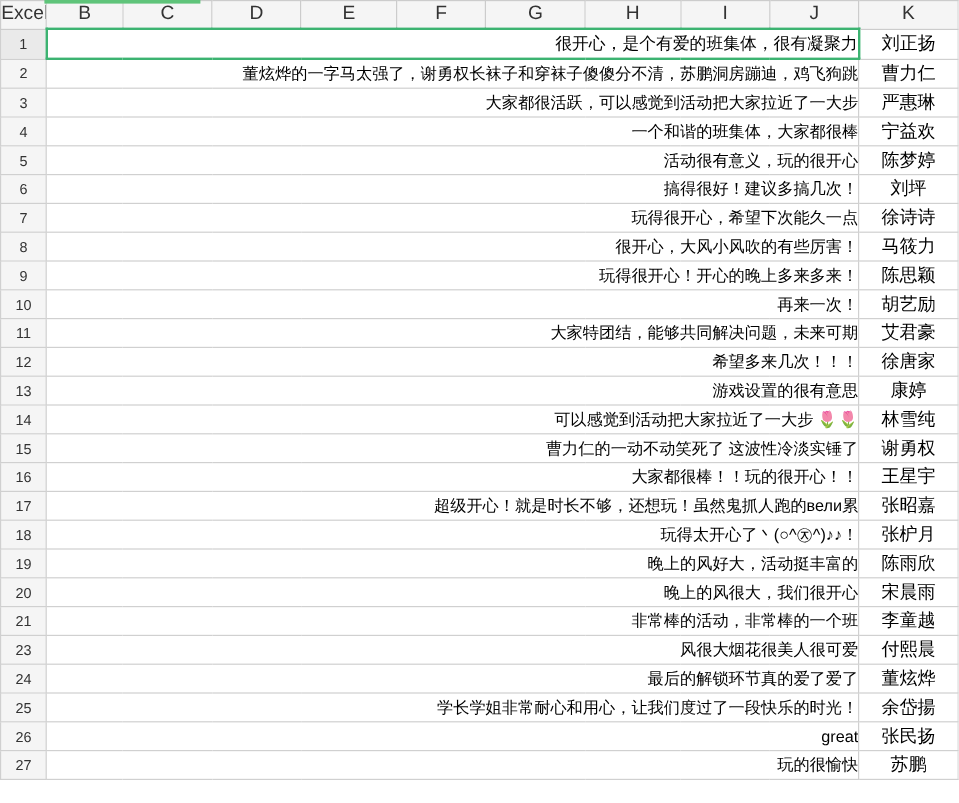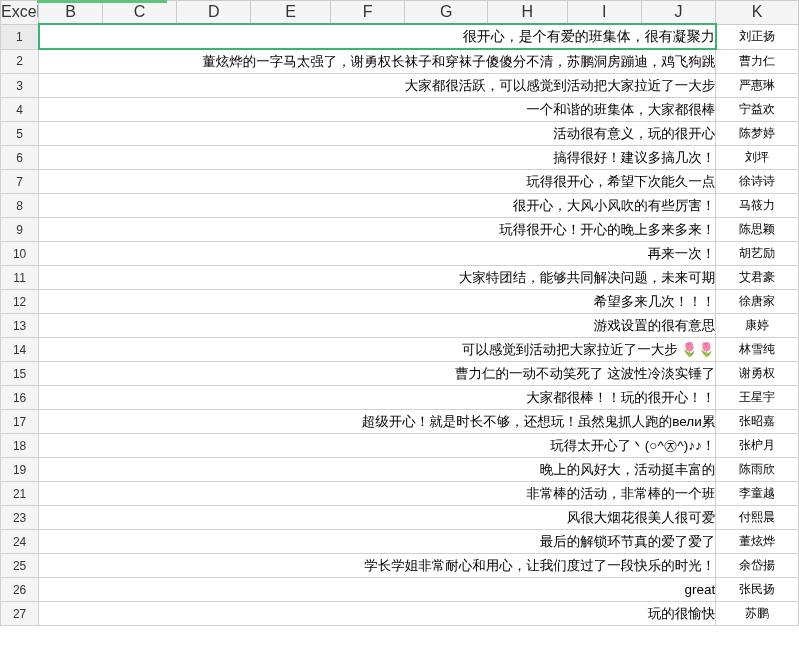--- a/index.html
+++ b/index.html
@@ -71,21 +71,21 @@
     text-align: right;
     vertical-align: middle;
     font-size: 13.5px;
     color: #000;
     background: #ffffff;
   }
   td.namecell {
     height: 23px;
     text-align: center;
     vertical-align: middle;
-    font-size: 12px;
+    font-size: 15px;
     color: #000;
     background: #ffffff;
   }
   tr.selected td.datacell {
     border: 2px solid #3cb371;
     font-size: 14px;
   }
   tr.selected td.rowhdr {
     background: #eaeaea;
   }
@@ -212,20 +212,25 @@
           <td class="rowhdr">18</td>
           <td class="datacell" colspan="9">玩得太开心了丶(○^㉨^)♪♪！</td>
           <td class="namecell">张枦月</td>
         </tr>
         <tr>
           <td class="rowhdr">19</td>
           <td class="datacell" colspan="9">晚上的风好大，活动挺丰富的</td>
           <td class="namecell">陈雨欣</td>
         </tr>
         <tr>
+          <td class="rowhdr">20</td>
+          <td class="datacell" colspan="9">晚上的风很大，我们很开心</td>
+          <td class="namecell">宋晨雨</td>
+        </tr>
+        <tr>
           <td class="rowhdr">21</td>
           <td class="datacell" colspan="9">非常棒的活动，非常棒的一个班</td>
           <td class="namecell">李童越</td>
         </tr>
         <tr>
           <td class="rowhdr">23</td>
           <td class="datacell" colspan="9">风很大烟花很美人很可爱</td>
           <td class="namecell">付熙晨</td>
         </tr>
         <tr>

